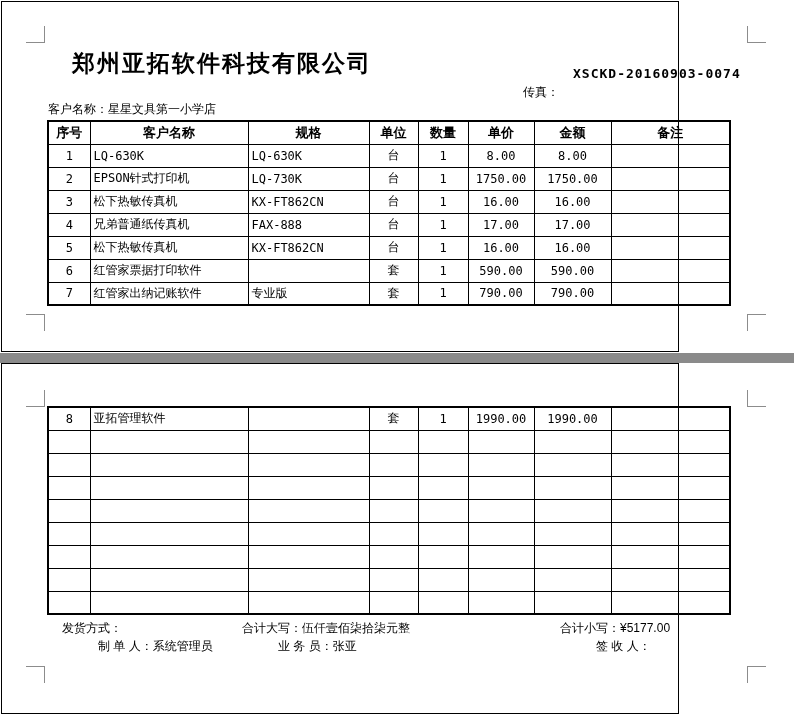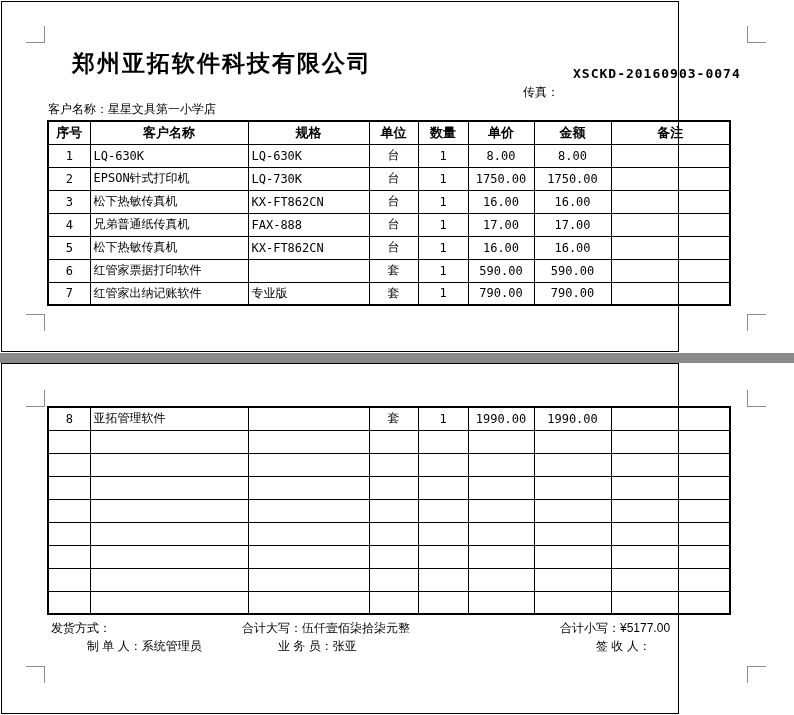--- a/index.html
+++ b/index.html
@@ -38,21 +38,21 @@
   .page-2 table.items { top:42px; }
   table.items { border:2px solid #000; }
   table.items th, table.items td { border:1px solid #000; height:23px; padding:0 3px; overflow:hidden; white-space:nowrap; }
   table.items th { font-weight:bold; text-align:center; font-size:13px; font-family:"Liberation Sans","DejaVu Sans",sans-serif; }
   td.a-c { text-align:center; }
   td.a-l { text-align:left; }
 
   .footer-line { position:absolute; font-size:12px; white-space:nowrap; }
   .f-row1 { top:256px; }
   .f-row2 { top:274px;margin-left:36px; }
-  .f-col1 { left:49px; }
+  .f-col1 { left:60px; }
   .f-col2 { left:240px; }
   .f-col3 { left:558px; }
 </style>
 </head>
 <body>
 
 <div class="canvas">
 
   <div class="page page-1">
     <div class="mark tl" style="left:24px; top:24px;"></div>

